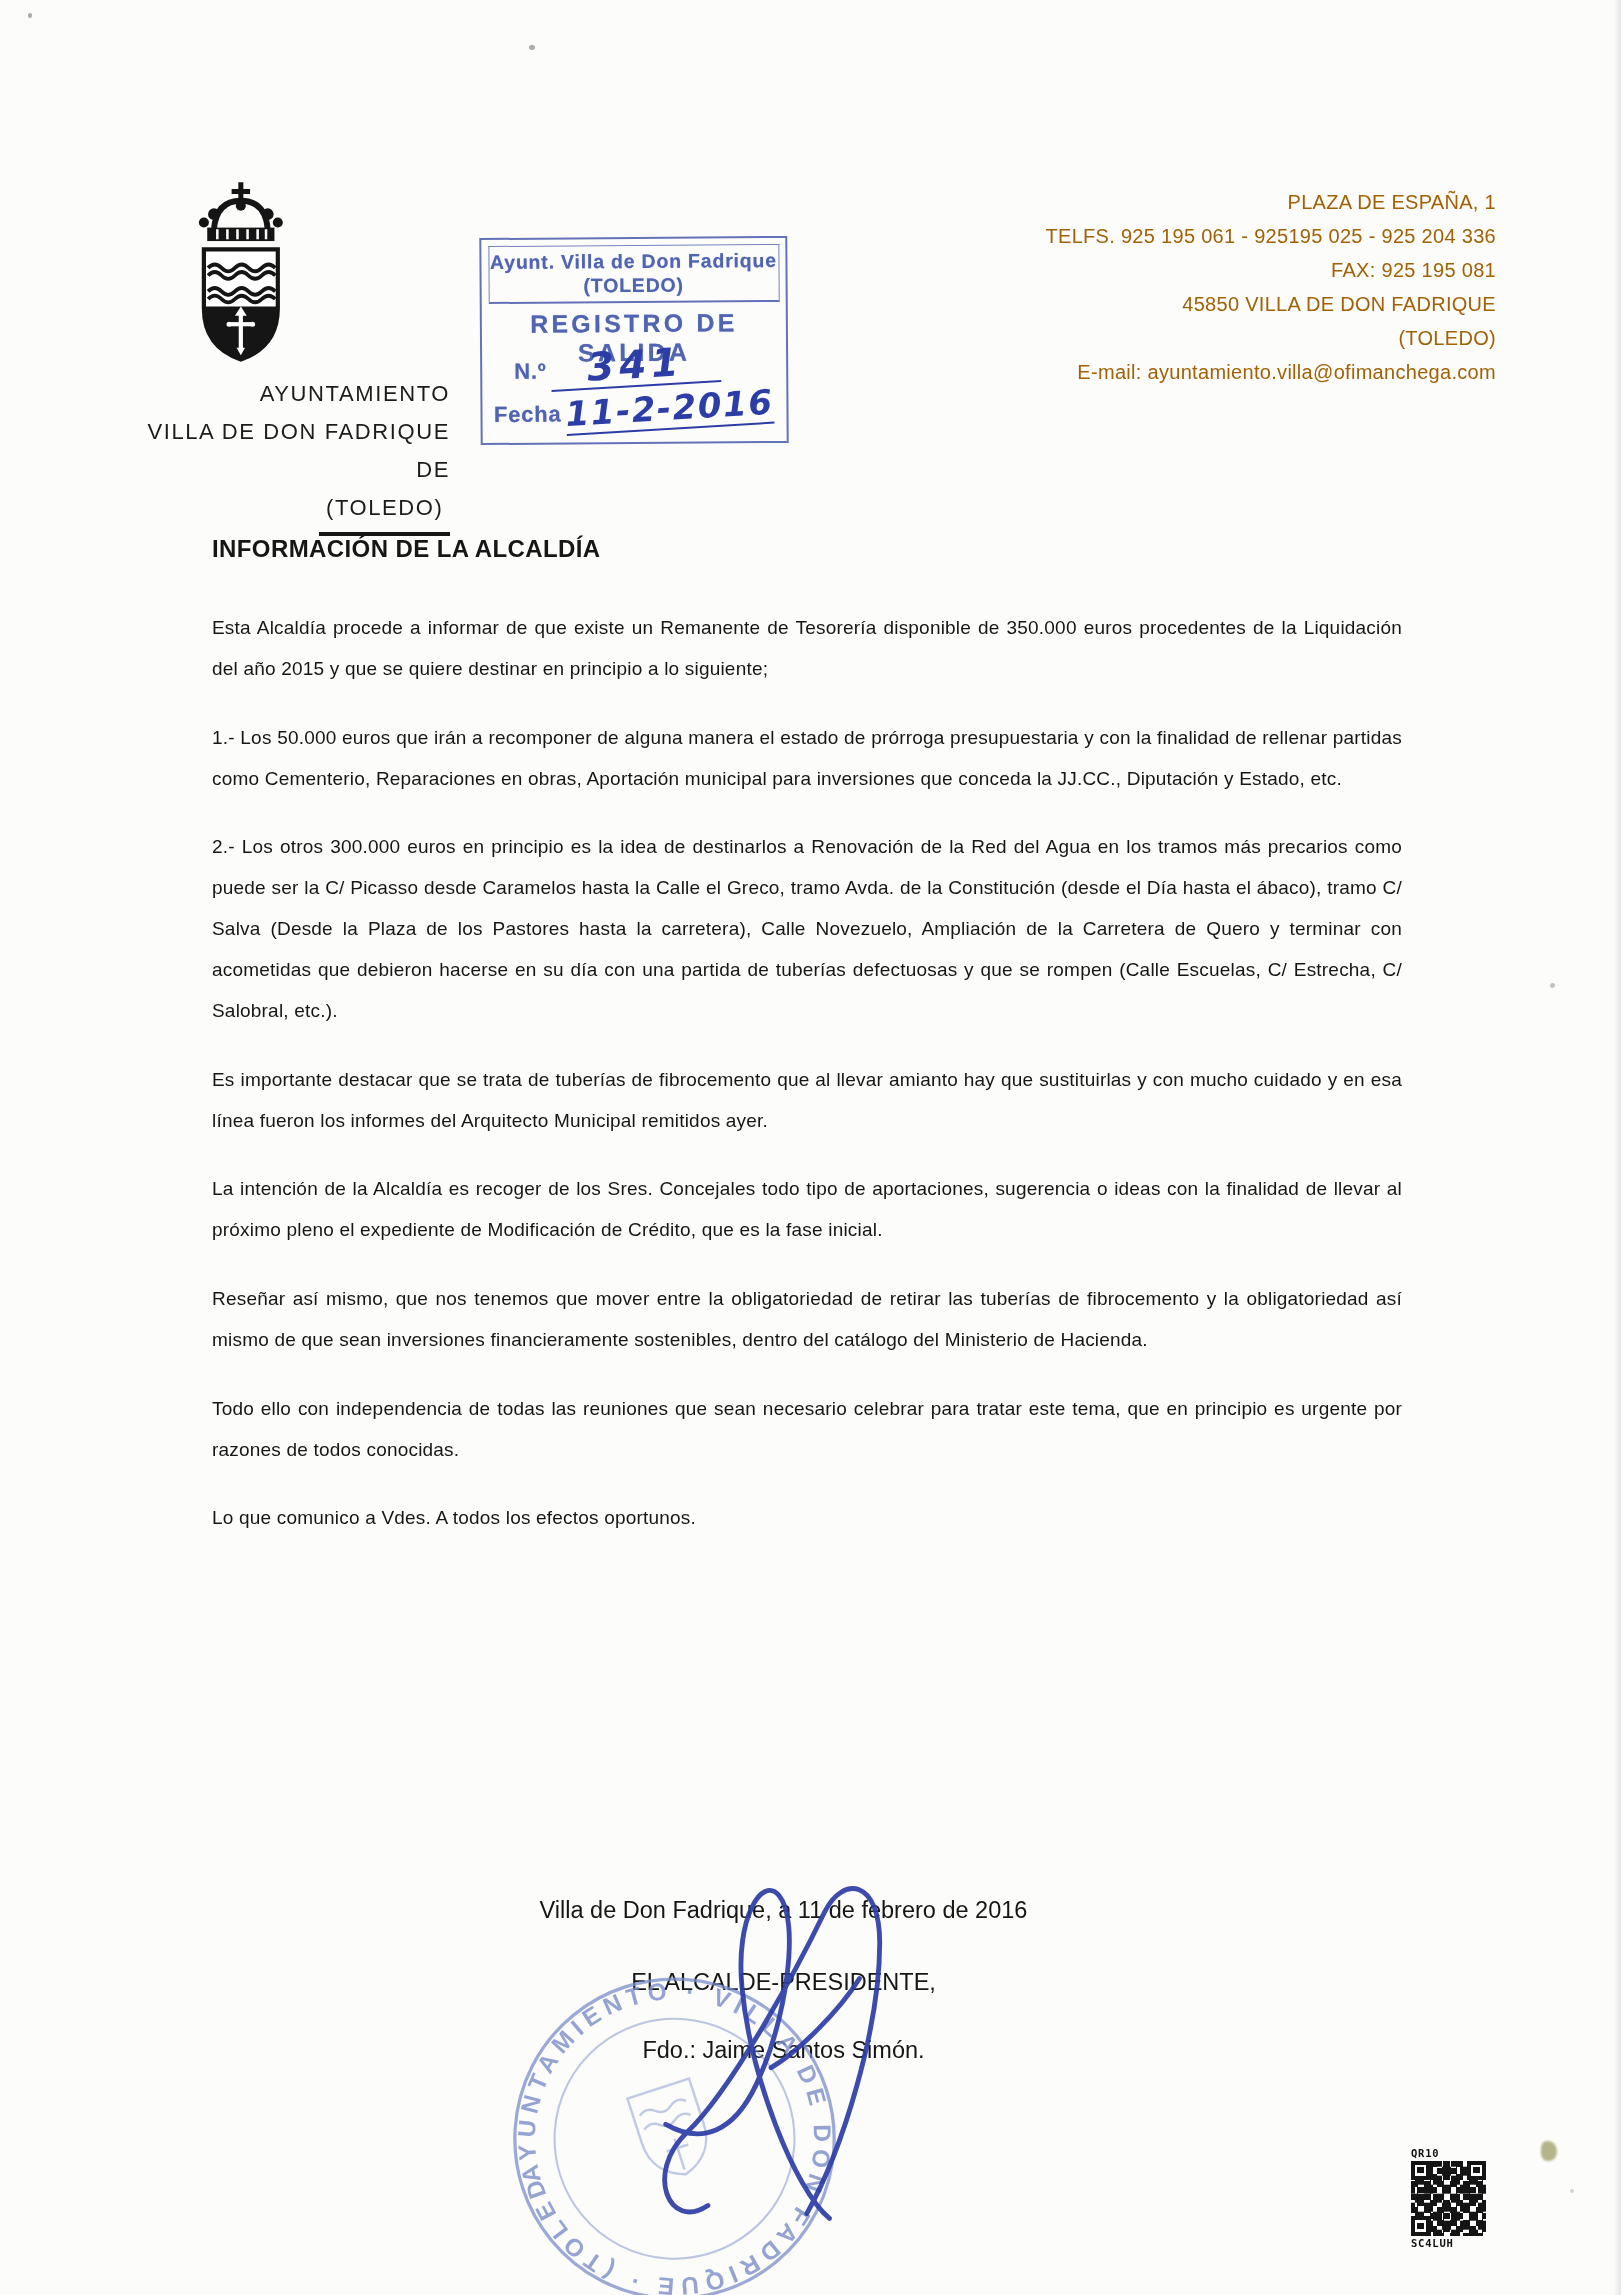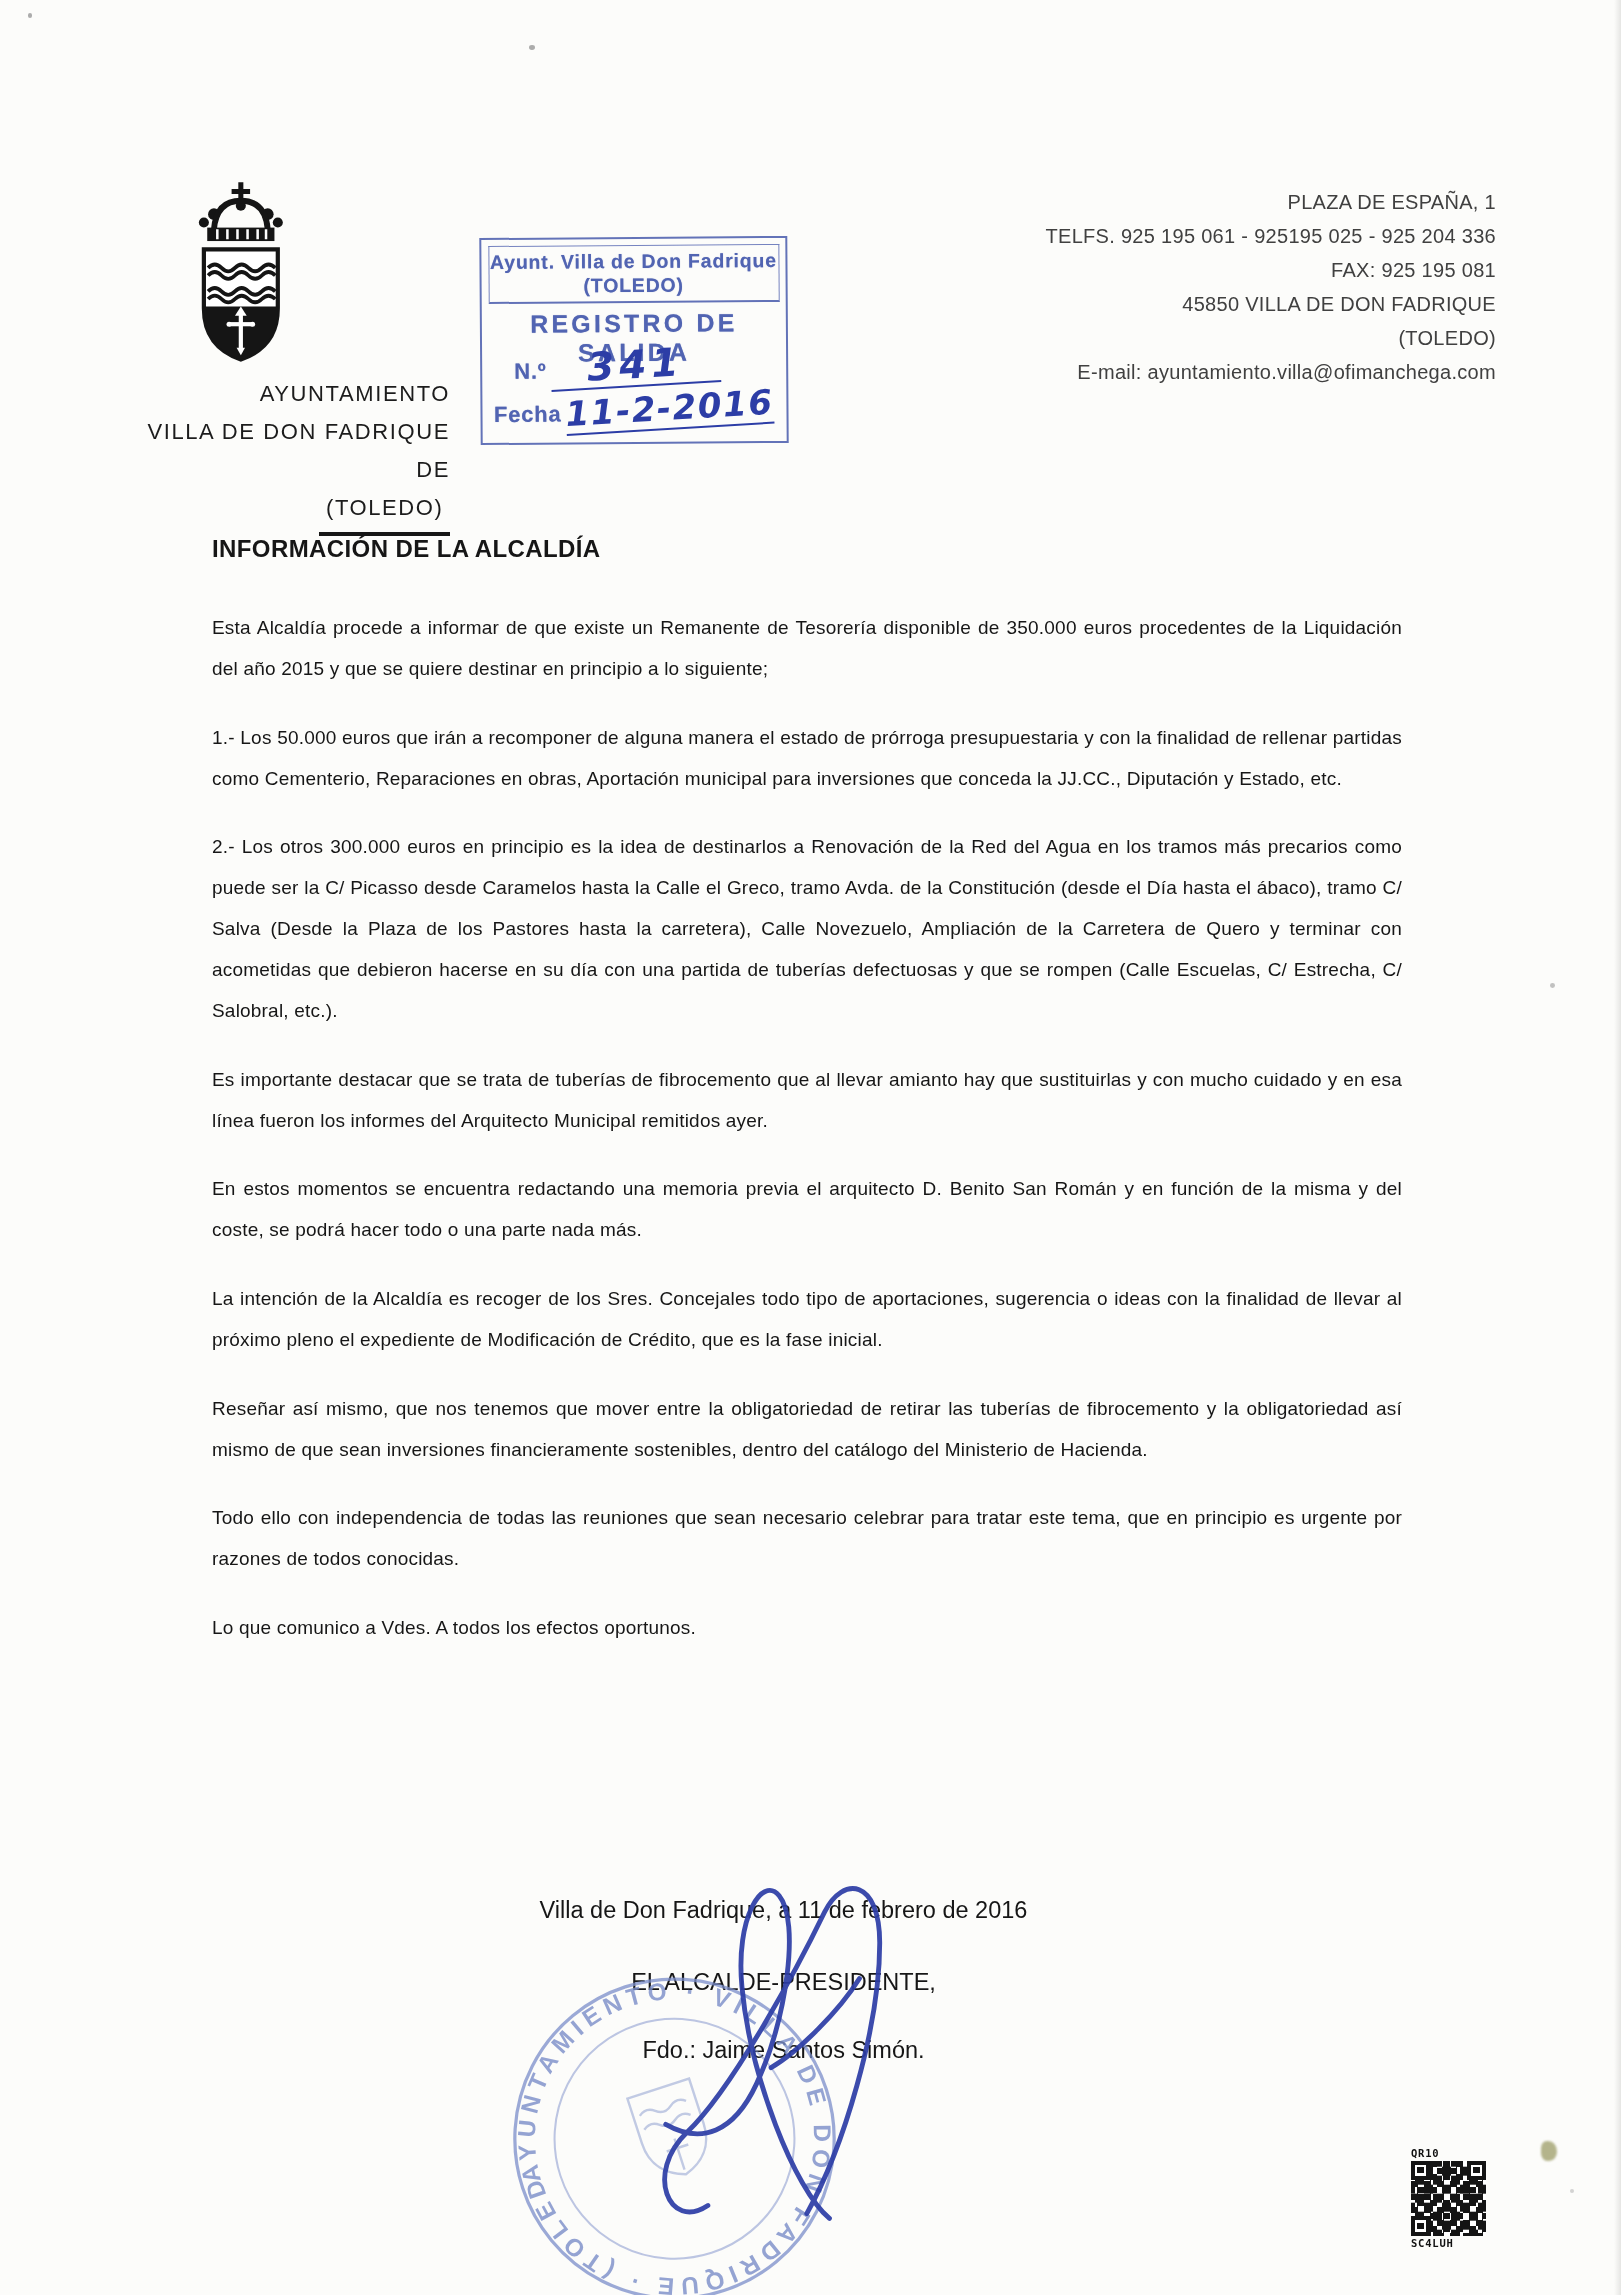--- a/index.html
+++ b/index.html
@@ -16,21 +16,21 @@
     background:linear-gradient(to left, rgba(0,0,0,.10), rgba(0,0,0,0)); }
 
   
   .coa { position:absolute; left:177px; top:180px; }
   .org { position:absolute; left:45px; top:375px; width:405px;
     text-align:right; font-size:22px; line-height:38px; letter-spacing:1.6px; color:#1c1c1c; }
   .org .underlined { display:inline-block; border-bottom:4px solid #161616; padding:0 6.5px 4.9px 6.5px; }
 
   
   .contact { position:absolute; left:697px; top:185px; width:799px;
-    text-align:right; font-size:20px; line-height:34px; color:#404040; letter-spacing:0.3px; }
+    text-align:right; font-size:20px; line-height:34px; color:#a16207; letter-spacing:0.3px; }
 
   
   .stamp { position:absolute; left:480px; top:237px; width:308px; height:207px;
     border:2.4px solid rgba(72,90,172,.85); color:#5164b2; transform:rotate(-.4deg);
     box-sizing:border-box; }
   .stamp-head { margin:5.7px 6.5px 0 6.5px; border:1.6px solid rgba(72,90,172,.75);
     border-bottom:2.4px solid rgba(72,90,172,.85); text-align:center;
     font-size:19.5px; font-weight:700; line-height:24px; padding:3.2px 0 4px 0;
     letter-spacing:0.8px; text-shadow:0 0 0.8px rgba(72,90,172,.6); }
   .stamp-title { text-align:center; font-size:25px; font-weight:700; letter-spacing:3.2px;
@@ -159,21 +159,20 @@
       <span class="stamp-value">11-2-2016</span>
     </div>
   </div>
 
   <div class="body">
     <h1>INFORMACIÓN DE LA ALCALDÍA</h1>
     <p>Esta Alcaldía procede a informar de que existe un Remanente de Tesorería disponible de 350.000 euros procedentes de la Liquidación del año 2015 y que se quiere destinar en principio a lo siguiente;</p>
     <p>1.- Los 50.000 euros que irán a recomponer de alguna manera el estado de prórroga presupuestaria y con la finalidad de rellenar partidas como Cementerio, Reparaciones en obras, Aportación municipal para inversiones que conceda la JJ.CC., Diputación y Estado, etc.</p>
     <p>2.- Los otros 300.000 euros en principio es la idea de destinarlos a Renovación de la Red del Agua en los tramos más precarios como puede ser la C/ Picasso desde Caramelos hasta la Calle el Greco, tramo Avda. de la Constitución (desde el Día hasta el ábaco), tramo C/ Salva (Desde la Plaza de los Pastores hasta la carretera), Calle Novezuelo, Ampliación de la Carretera de Quero y terminar con acometidas que debieron hacerse en su día con una partida de tuberías defectuosas y que se rompen (Calle Escuelas, C/ Estrecha, C/ Salobral, etc.).</p>
     <p>Es importante destacar que se trata de tuberías de fibrocemento que al llevar amianto hay que sustituirlas y con mucho cuidado y en esa línea fueron los informes del Arquitecto Municipal remitidos ayer.</p>
-    <p>En estos momentos se encuentra redactando una memoria previa el arquitecto D. Benito San Román y en función de la misma y del coste, se podrá hacer todo o una parte nada más.</p>
     <p>La intención de la Alcaldía es recoger de los Sres. Concejales todo tipo de aportaciones, sugerencia o ideas con la finalidad de llevar al próximo pleno el expediente de Modificación de Crédito, que es la fase inicial.</p>
     <p>Reseñar así mismo, que nos tenemos que mover entre la obligatoriedad de retirar las tuberías de fibrocemento y la obligatoriedad así mismo de que sean inversiones financieramente sostenibles, dentro del catálogo del Ministerio de Hacienda.</p>
     <p>Todo ello con independencia de todas las reuniones que sean necesario celebrar para tratar este tema, que en principio es urgente por razones de todos conocidas.</p>
     <p>Lo que comunico a Vdes. A todos los efectos oportunos.</p>
   </div>
 
   <div class="closing closing-date" style="position:absolute;">Villa de Don Fadrique, a 11 de febrero de 2016</div>
   <div class="closing closing-title" style="position:absolute;">EL ALCALDE-PRESIDENTE,</div>
   <div class="closing closing-name" style="position:absolute;">Fdo.: Jaime Santos Simón.</div>
 

